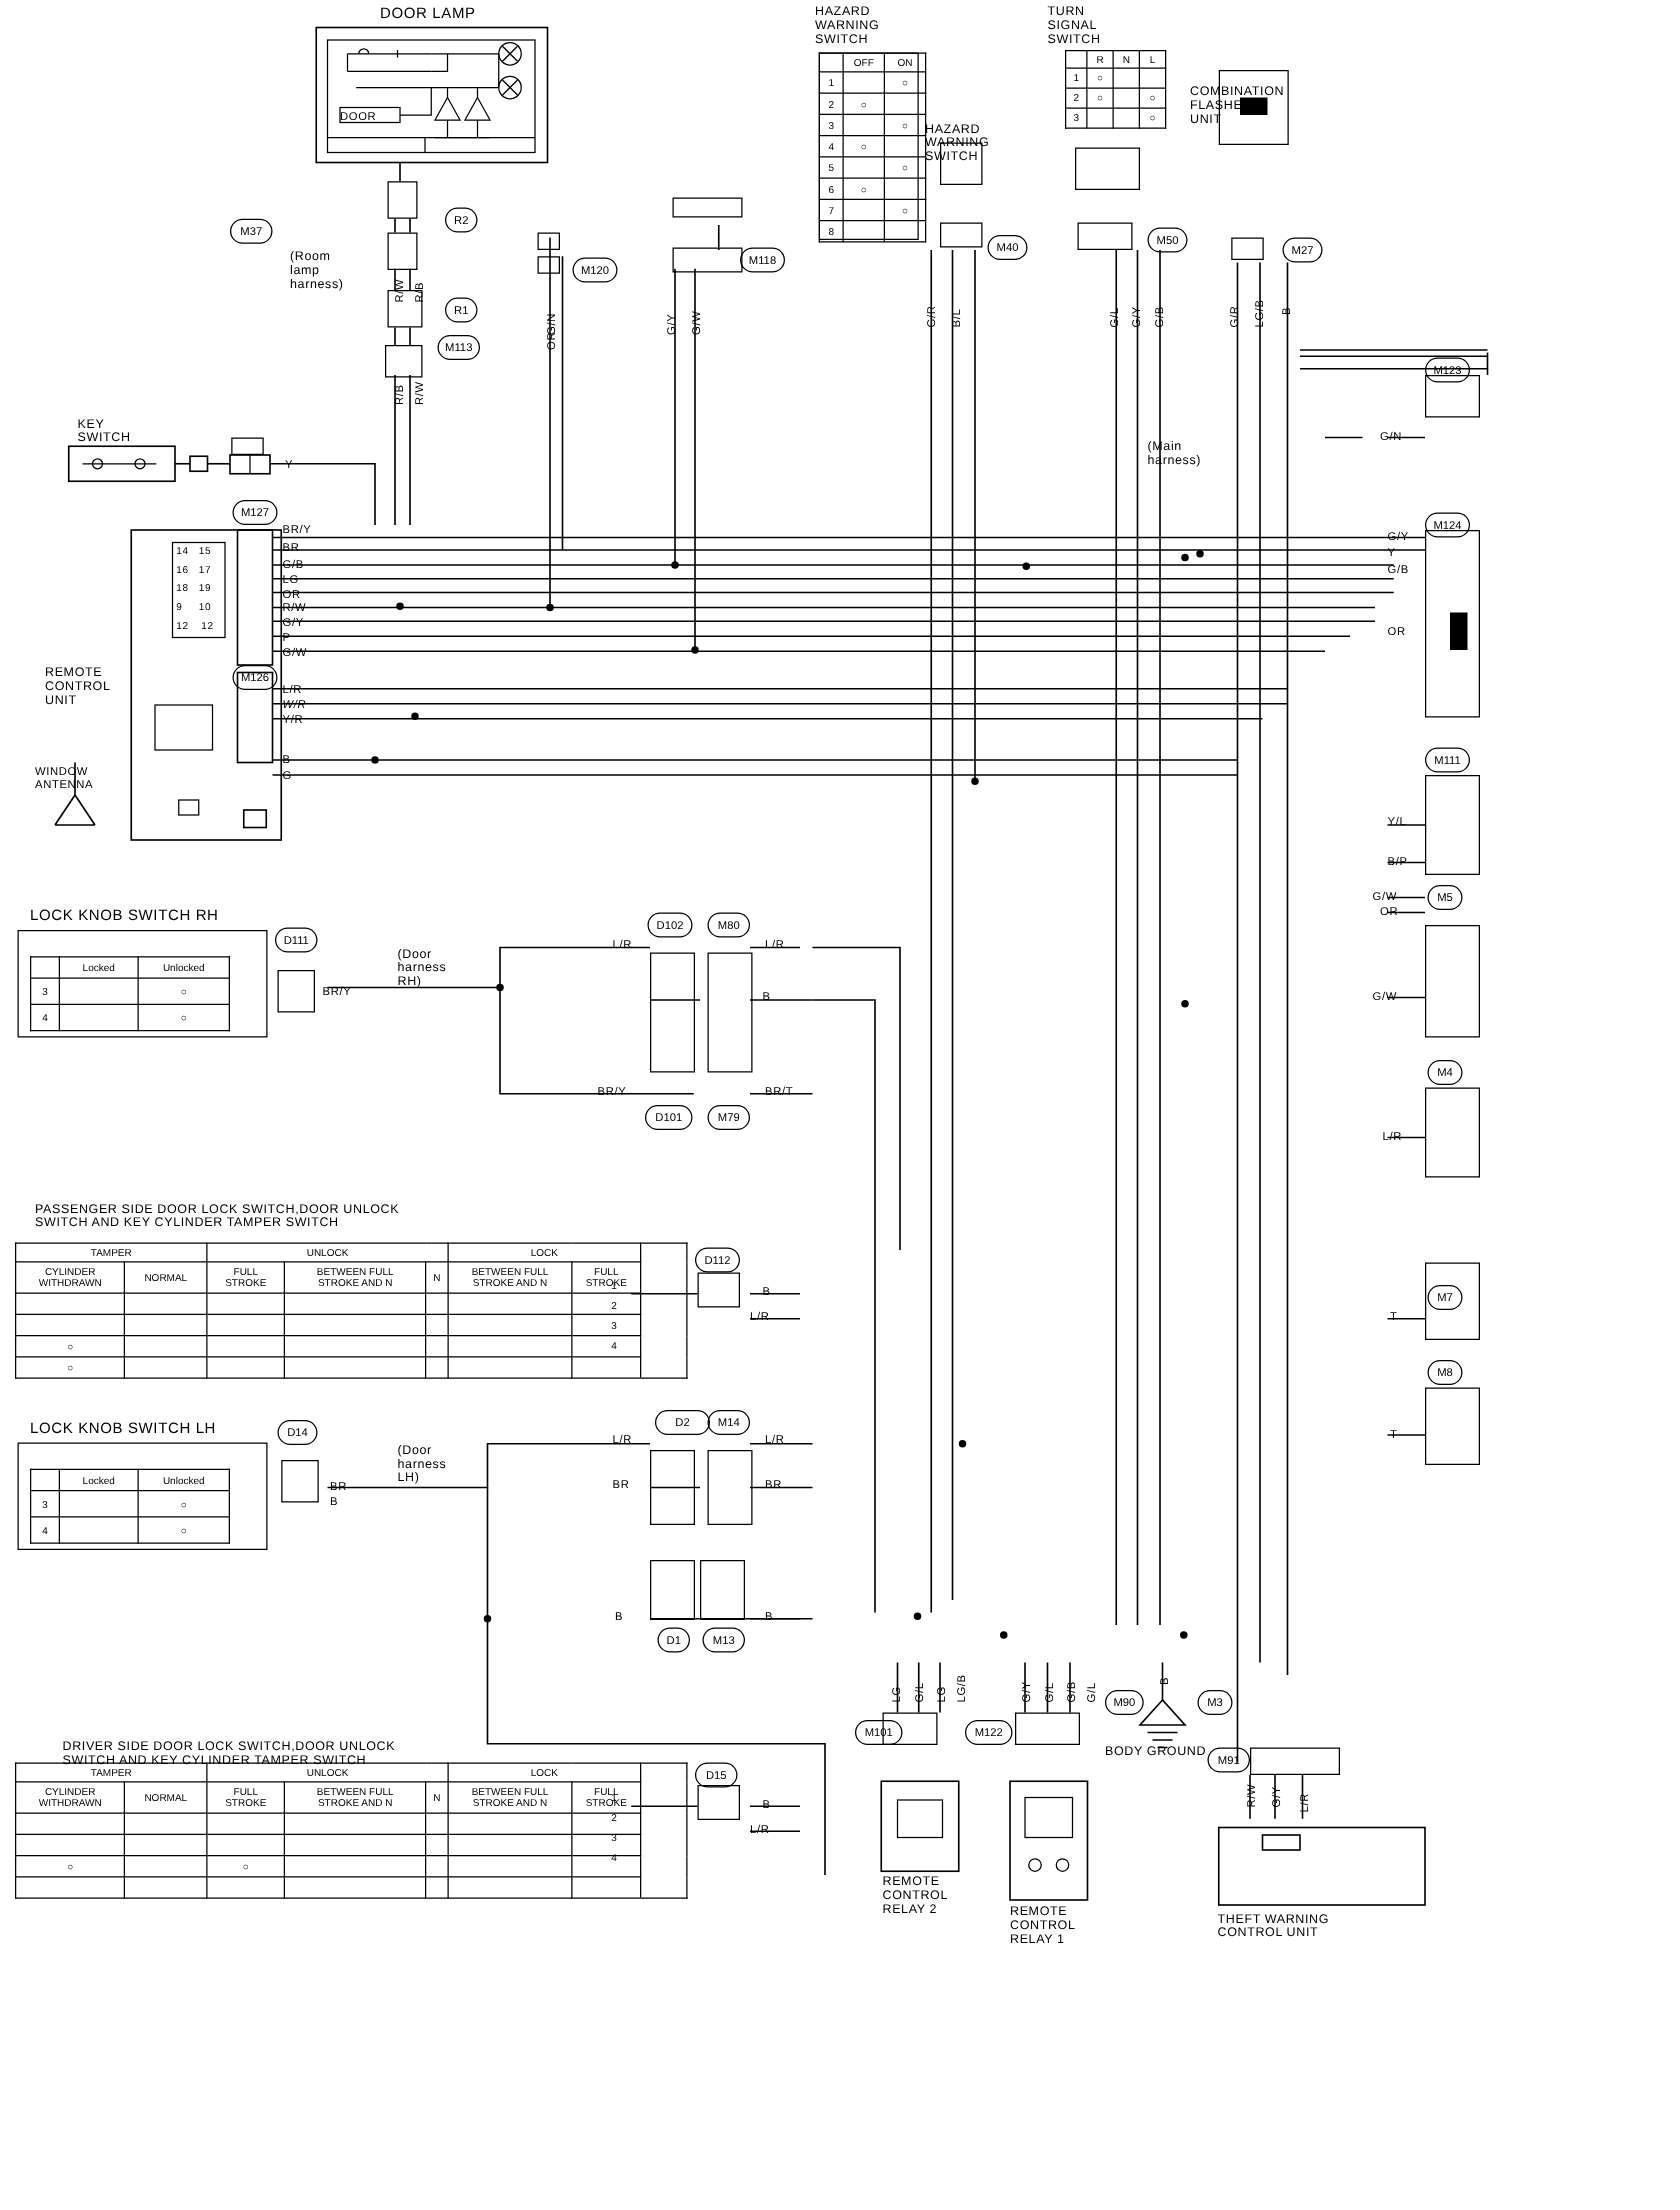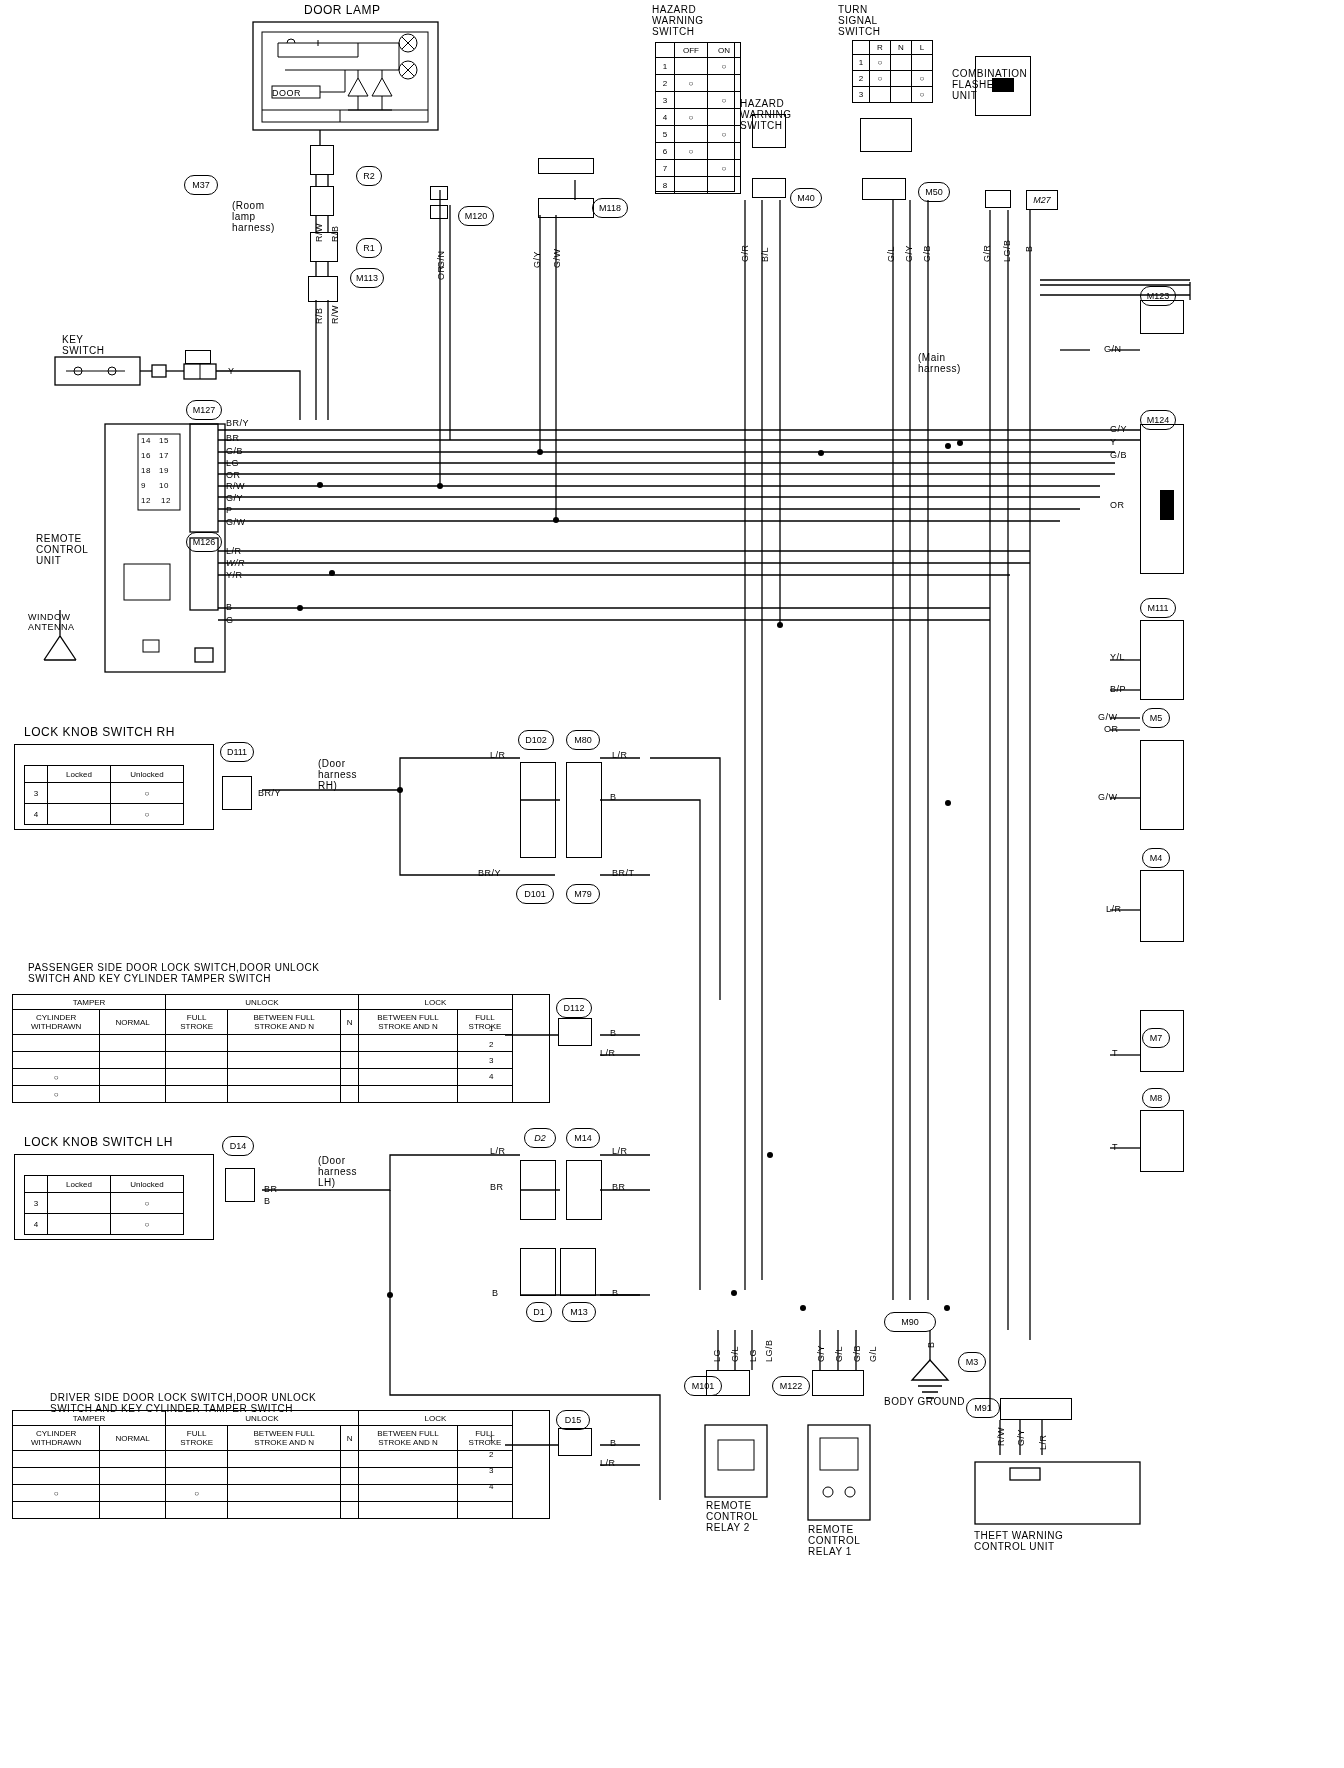--- a/index.html
+++ b/index.html
@@ -274,43 +274,43 @@
 <div class="circ" style="left:356px;top:166px;width:26px;height:20px;border-radius:10px;">R2</div>
 <div class="circ" style="left:356px;top:238px;width:26px;height:20px;border-radius:10px;">R1</div>
 <div class="circ" style="left:350px;top:268px;width:34px;height:20px;border-radius:10px;">M113</div>
 <div class="circ" style="left:184px;top:175px;width:34px;height:20px;border-radius:10px;">M37</div>
 <div class="circ" style="left:186px;top:400px;width:36px;height:20px;border-radius:10px;">M127</div>
 <div class="circ" style="left:186px;top:532px;width:36px;height:20px;border-radius:10px;">M126</div>
 <div class="circ" style="left:458px;top:206px;width:36px;height:20px;border-radius:10px;">M120</div>
 <div class="circ" style="left:592px;top:198px;width:36px;height:20px;border-radius:10px;">M118</div>
 <div class="circ" style="left:790px;top:188px;width:32px;height:20px;border-radius:10px;">M40</div>
 <div class="circ" style="left:918px;top:182px;width:32px;height:20px;border-radius:10px;">M50</div>
-<div class="circ" style="left:1026px;top:190px;width:32px;height:20px;border-radius:0;font-style:italic;">M27</div>
+<div class="circ" style="left:1026px;top:190px;width:32px;height:20px;border-radius:10px;">M27</div>
 <div class="circ" style="left:1140px;top:286px;width:36px;height:20px;border-radius:10px;">M123</div>
 <div class="circ" style="left:1140px;top:410px;width:36px;height:20px;border-radius:10px;">M124</div>
 <div class="circ" style="left:1140px;top:598px;width:36px;height:20px;border-radius:10px;">M111</div>
 <div class="circ" style="left:1142px;top:708px;width:28px;height:20px;border-radius:10px;">M5</div>
 <div class="circ" style="left:1142px;top:848px;width:28px;height:20px;border-radius:10px;">M4</div>
 <div class="circ" style="left:1142px;top:1028px;width:28px;height:20px;border-radius:10px;">M7</div>
 <div class="circ" style="left:1142px;top:1088px;width:28px;height:20px;border-radius:10px;">M8</div>
 <div class="circ" style="left:220px;top:742px;width:34px;height:20px;border-radius:10px;">D111</div>
 <div class="circ" style="left:518px;top:730px;width:36px;height:20px;border-radius:10px;">D102</div>
 <div class="circ" style="left:566px;top:730px;width:34px;height:20px;border-radius:10px;">M80</div>
 <div class="circ" style="left:516px;top:884px;width:38px;height:20px;border-radius:10px;">D101</div>
 <div class="circ" style="left:566px;top:884px;width:34px;height:20px;border-radius:10px;">M79</div>
 <div class="circ" style="left:556px;top:998px;width:36px;height:20px;border-radius:10px;">D112</div>
 <div class="circ" style="left:222px;top:1136px;width:32px;height:20px;border-radius:10px;">D14</div>
-<div class="circ" style="left:524px;top:1128px;width:32px;height:20px;border-radius:10px;font-style:italic;">D2</div>
+<div class="circ" style="left:524px;top:1128px;width:44px;height:20px;border-radius:10px;">D2</div>
 <div class="circ" style="left:566px;top:1128px;width:34px;height:20px;border-radius:10px;">M14</div>
 <div class="circ" style="left:526px;top:1302px;width:26px;height:20px;border-radius:10px;">D1</div>
 <div class="circ" style="left:562px;top:1302px;width:34px;height:20px;border-radius:10px;">M13</div>
 <div class="circ" style="left:556px;top:1410px;width:34px;height:20px;border-radius:10px;">D15</div>
 <div class="circ" style="left:684px;top:1376px;width:38px;height:20px;border-radius:10px;">M101</div>
 <div class="circ" style="left:772px;top:1376px;width:38px;height:20px;border-radius:10px;">M122</div>
-<div class="circ" style="left:884px;top:1312px;width:52px;height:20px;border-radius:10px;">M90</div>
+<div class="circ" style="left:884px;top:1352px;width:31px;height:20px;border-radius:10px;">M90</div>
 <div class="circ" style="left:958px;top:1352px;width:28px;height:20px;border-radius:10px;">M3</div>
 <div class="circ" style="left:966px;top:1398px;width:34px;height:20px;border-radius:10px;">M91</div>
 
 <div class="lbl s9 vert" style="left:314px;top:196px;height:46px;">R/W</div>
 <div class="lbl s9 vert" style="left:330px;top:196px;height:46px;">R/B</div>
 <div class="lbl s9 vert" style="left:314px;top:278px;height:46px;">R/B</div>
 <div class="lbl s9 vert" style="left:330px;top:278px;height:46px;">R/W</div>
 <div class="lbl s9 vert" style="left:436px;top:228px;height:40px;">G/N</div>
 <div class="lbl s9 vert" style="left:436px;top:256px;height:24px;">OR</div>
 <div class="lbl s9 vert" style="left:532px;top:228px;height:40px;">G/Y</div>

